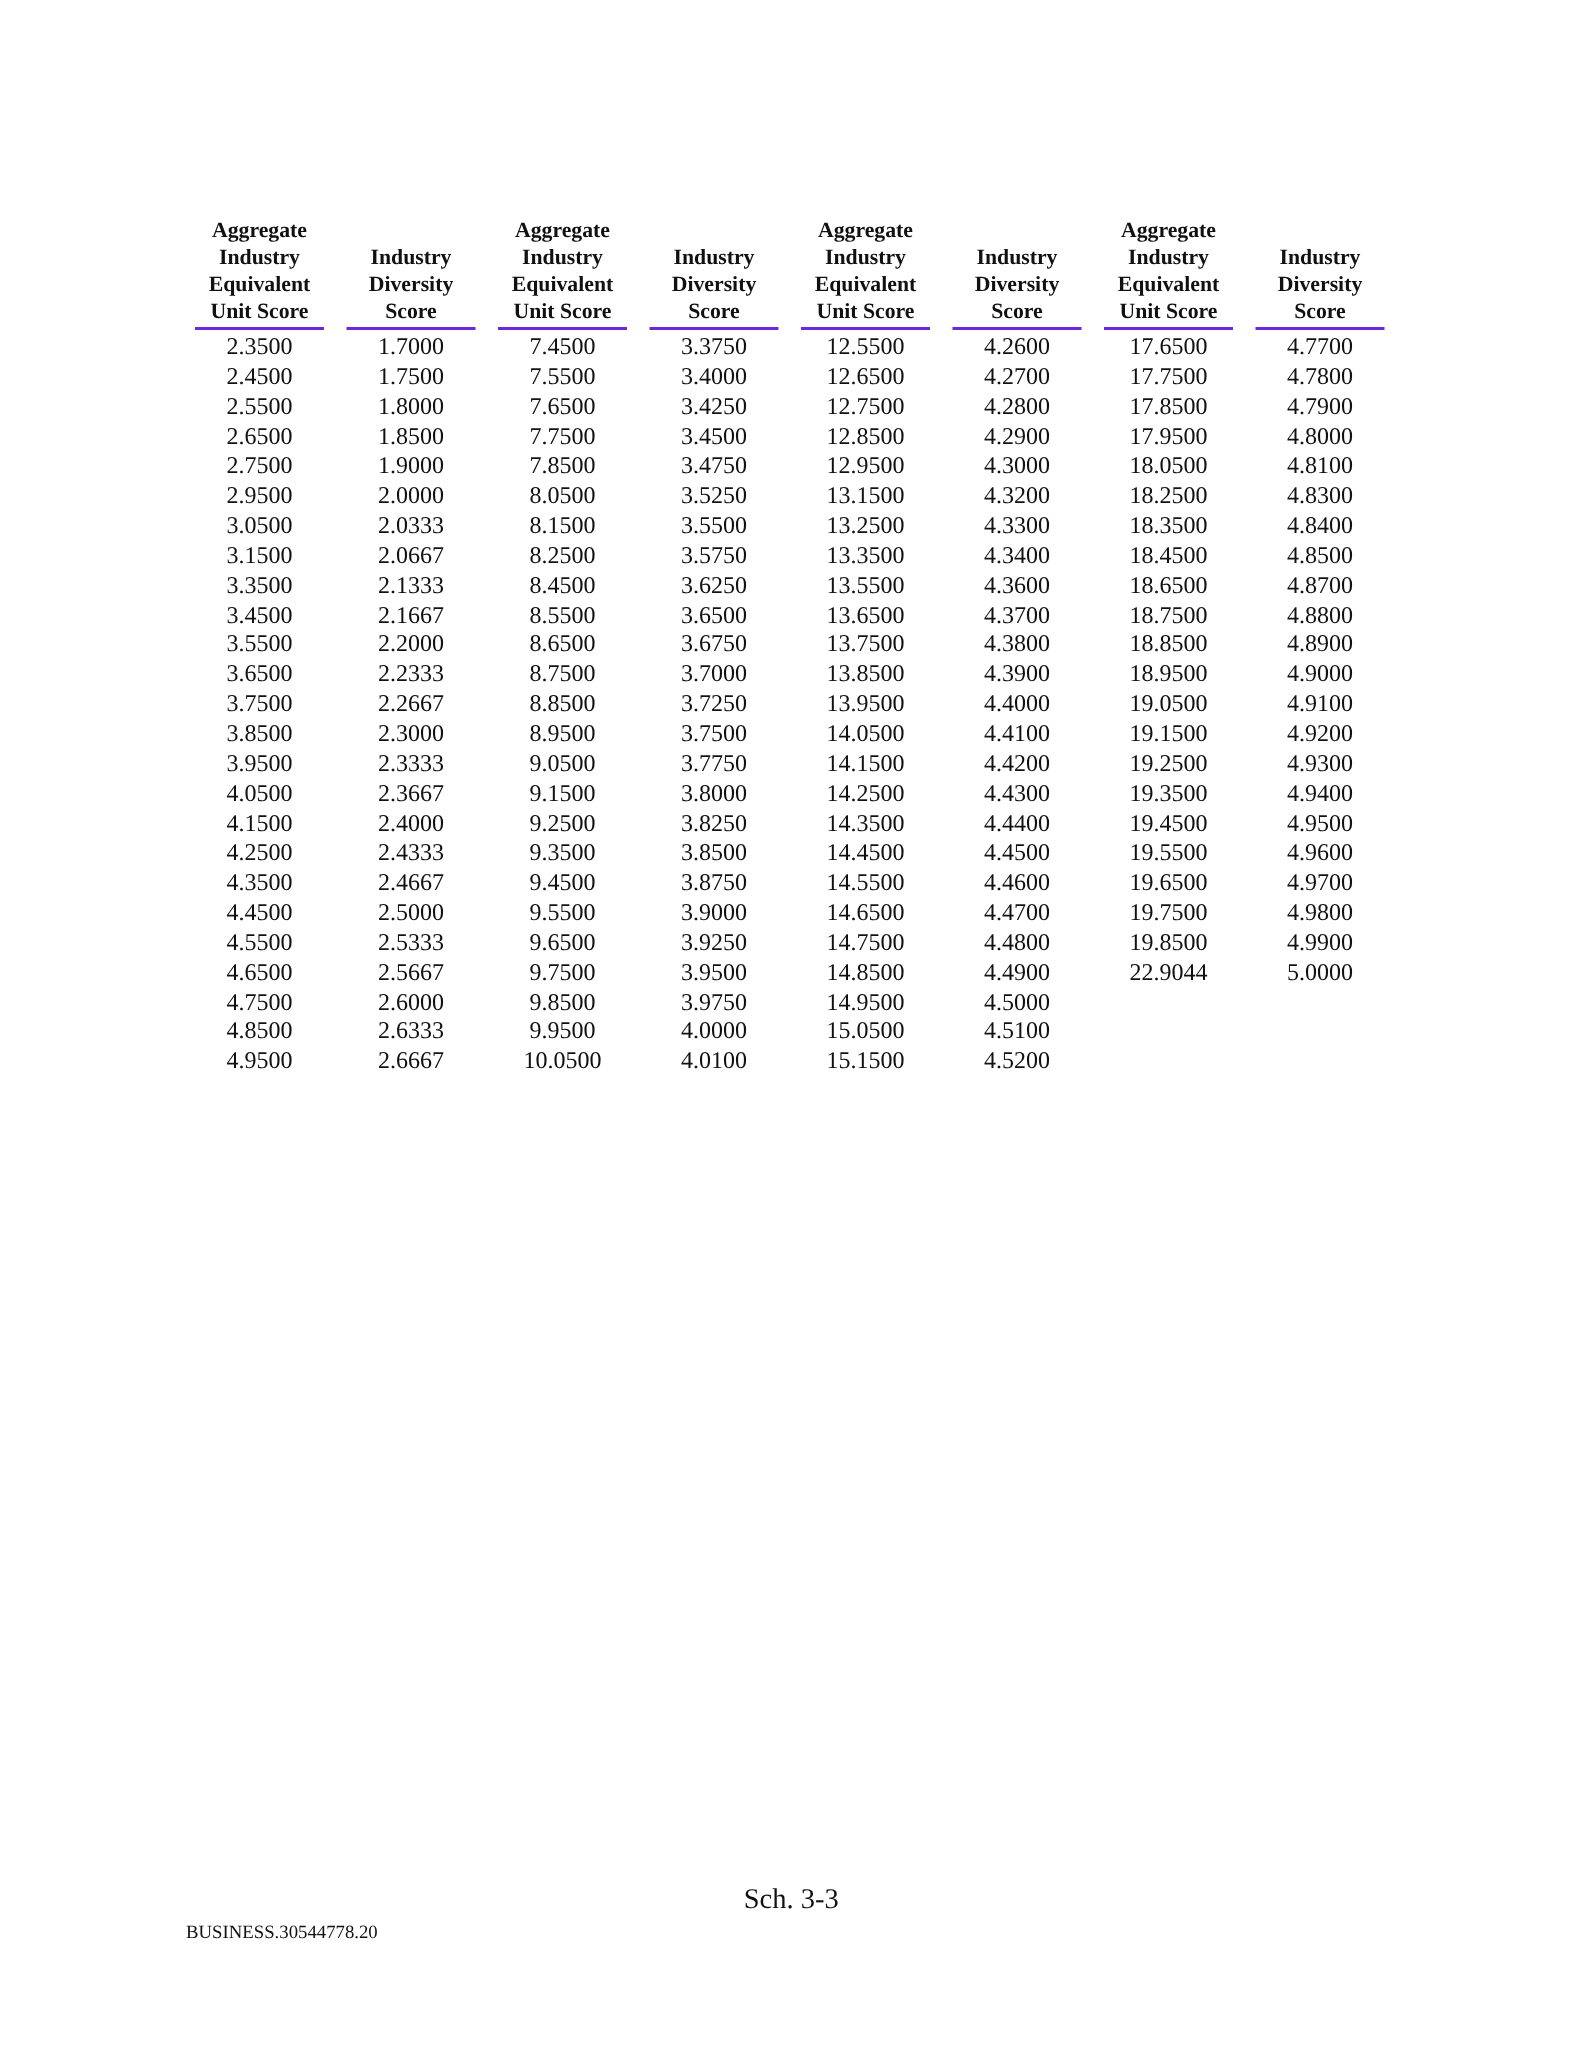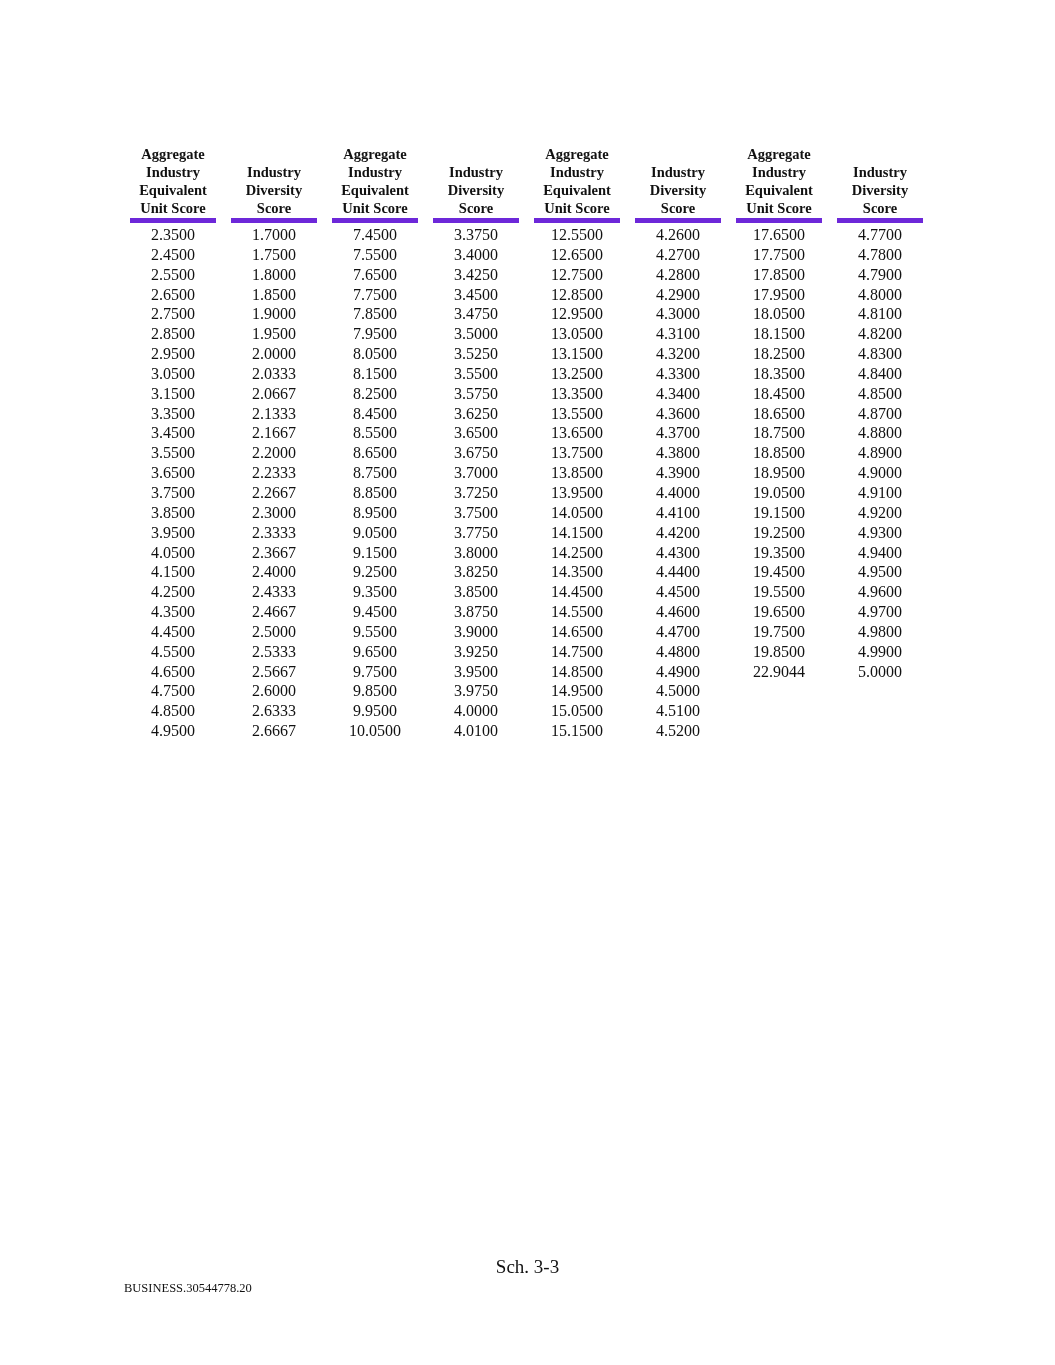--- a/index.html
+++ b/index.html
@@ -10,21 +10,21 @@
     .page { position: absolute; left: 0; top: 0; width: 1055px; height: 1365px; }
     table.score-table {
       position: absolute; left: 130px; top: 145px;
       border-collapse: separate; border-spacing: 0;
     }
     table.score-table th {
       font-weight: bold; font-size: 14.5px; line-height: 18px;
       text-align: center; vertical-align: bottom; padding: 0;
     }
     table.score-table th .hd {
-      display: block; border-bottom: 5px solid #6d28d9; margin: 0 0 2px 0; padding-bottom: 1px;
+      display: block; border-bottom: 2px solid #6d28d9; margin: 0 0 2px 0; padding-bottom: 1px;
     }
     table.score-table td {
       font-size: 16px; line-height: 19.85px; text-align: center; padding: 0; white-space: nowrap;
     }
     .col { width: 86px; }
     .para {
       position: absolute; left: 124px; top: 772px; width: 806px;
       font-size: 19px; line-height: 25px; text-align: justify; text-align-last: left;
     }
     .para .num { display: inline-block; margin-left: 123px; width: 65px; }
@@ -154,30 +154,20 @@
           <td style="padding-left: 0px;">2.7500</td>
           <td style="padding-left: 15px;">1.9000</td>
           <td style="padding-left: 15px;">7.8500</td>
           <td style="padding-left: 15px;">3.4750</td>
           <td style="padding-left: 15px;">12.9500</td>
           <td style="padding-left: 15px;">4.3000</td>
           <td style="padding-left: 15px;">18.0500</td>
           <td style="padding-left: 15px;">4.8100</td>
         </tr>
         <tr>
-          <td style="padding-left: 0px;">2.8500</td>
-          <td style="padding-left: 15px;">1.9500</td>
-          <td style="padding-left: 15px;">7.9500</td>
-          <td style="padding-left: 15px;">3.5000</td>
-          <td style="padding-left: 15px;">13.0500</td>
-          <td style="padding-left: 15px;">4.3100</td>
-          <td style="padding-left: 15px;">18.1500</td>
-          <td style="padding-left: 15px;">4.8200</td>
-        </tr>
-        <tr>
           <td style="padding-left: 0px;">2.9500</td>
           <td style="padding-left: 15px;">2.0000</td>
           <td style="padding-left: 15px;">8.0500</td>
           <td style="padding-left: 15px;">3.5250</td>
           <td style="padding-left: 15px;">13.1500</td>
           <td style="padding-left: 15px;">4.3200</td>
           <td style="padding-left: 15px;">18.2500</td>
           <td style="padding-left: 15px;">4.8300</td>
         </tr>
         <tr>

